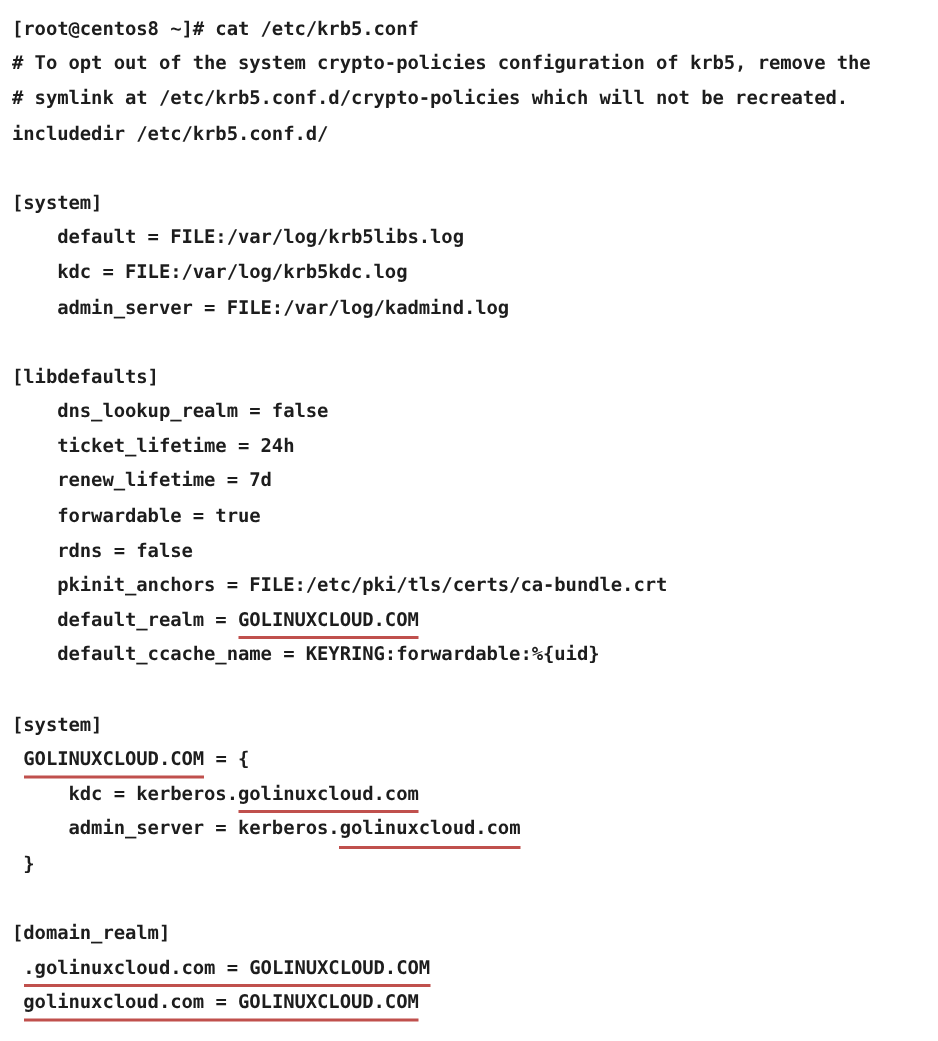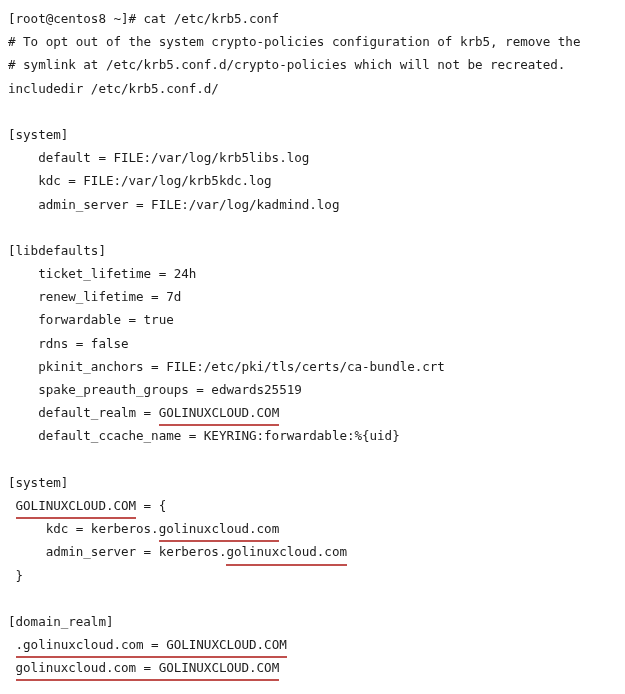--- a/index.html
+++ b/index.html
@@ -12,20 +12,21 @@
     font-family: "DejaVu Sans Mono", "Liberation Mono", monospace;
   }
   #terminal {
     position: relative;
     width: 625px;
     height: 694px;
     background: #ffffff;
     overflow: hidden;
     box-sizing: border-box;
     padding: 7px 0 0 0;
+    font-weight: bold;
   }
   .line {
     font-family: "DejaVu Sans Mono", "Liberation Mono", monospace;
     font-size: 12.6px;
     line-height: 23.2px;
     height: 23.2px;
     color: #1d1d1d;
     white-space: pre;
     letter-spacing: -0.05px;
     padding-left: 8px;
@@ -58,26 +59,26 @@
       <div class="line"># To opt out of the system crypto-policies configuration of krb5, remove the</div>
       <div class="line"># symlink at /etc/krb5.conf.d/crypto-policies which will not be recreated.</div>
       <div class="line">includedir /etc/krb5.conf.d/</div>
       <div class="line blank"> </div>
       <div class="line">[system]</div>
       <div class="line">    default = FILE:/var/log/krb5libs.log</div>
       <div class="line">    kdc = FILE:/var/log/krb5kdc.log</div>
       <div class="line">    admin_server = FILE:/var/log/kadmind.log</div>
       <div class="line blank"> </div>
       <div class="line">[libdefaults]</div>
+      <div class="line">    dns_lookup_realm = false</div>
       <div class="line">    ticket_lifetime = 24h</div>
       <div class="line">    renew_lifetime = 7d</div>
       <div class="line">    forwardable = true</div>
       <div class="line">    rdns = false</div>
       <div class="line">    pkinit_anchors = FILE:/etc/pki/tls/certs/ca-bundle.crt</div>
-      <div class="line">    spake_preauth_groups = edwards25519</div>
       <div class="line">    default_realm = <span class="u">GOLINUXCLOUD.COM</span></div>
       <div class="line">    default_ccache_name = KEYRING:forwardable:%{uid}</div>
       <div class="line blank"> </div>
       <div class="line">[system]</div>
       <div class="line"> <span class="u">GOLINUXCLOUD.COM</span> = {</div>
       <div class="line">     kdc = kerberos.<span class="u">golinuxcloud.com</span></div>
       <div class="line">     admin_server = kerberos.<span class="u">golinuxcloud.com</span></div>
       <div class="line"> }</div>
       <div class="line blank"> </div>
       <div class="line">[domain_realm]</div>

